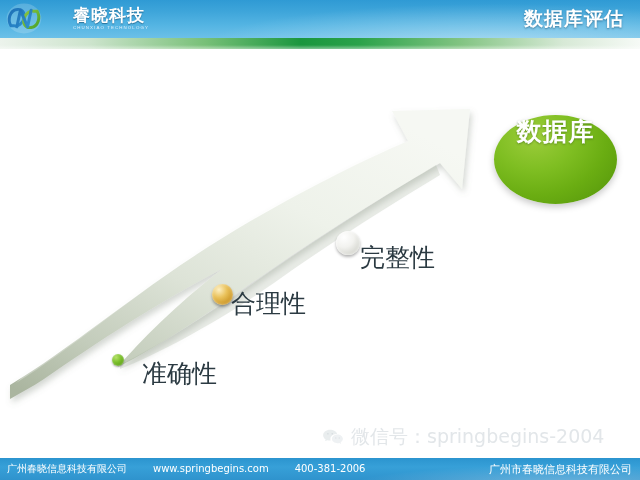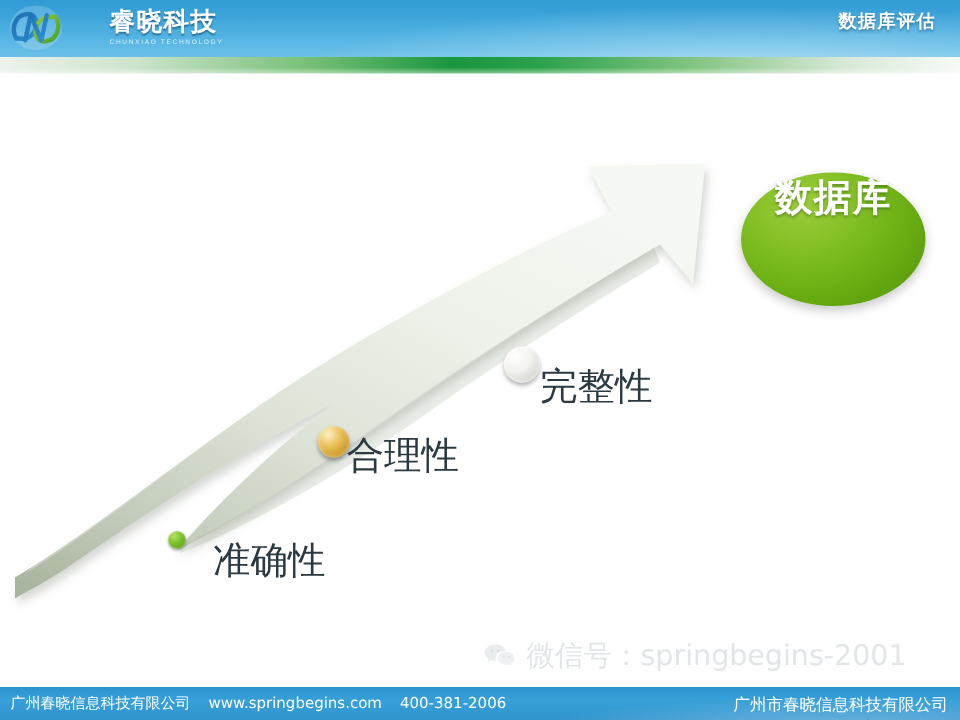--- a/index.html
+++ b/index.html
@@ -27,21 +27,21 @@
     font-size:17px;font-weight:bold;color:#ffffff;letter-spacing:1px;
     font-family:"DejaVu Sans","Liberation Sans",sans-serif;
     text-shadow:0 1px 1px rgba(10,60,95,.55);
   }
   .logo-en{
     font-size:4.4px;color:#dff0fb;letter-spacing:1.1px;margin-top:2px;
     font-family:"Liberation Sans",sans-serif;
   }
   .header-title{
     position:absolute;right:16px;top:6px;z-index:3;
-    font-size:12px;font-weight:bold;color:#ffffff;letter-spacing:1px;
+    font-size:19px;font-weight:bold;color:#ffffff;letter-spacing:1px;
     font-family:"DejaVu Sans","Liberation Sans",sans-serif;
     text-shadow:0 1px 2px rgba(8,55,90,.5);
     text-align:right;
   }
   .accent-strip{
     position:absolute;left:0;top:38px;width:640px;height:11px;
     background:linear-gradient(90deg,
       rgba(236,243,236,1) 0%,
       rgba(205,228,205,1) 14%,
       rgba(120,192,120,1) 32%,
@@ -111,21 +111,21 @@
   .footer{
     position:absolute;left:0;top:458px;width:640px;height:22px;
     background:linear-gradient(180deg,#2b94cf 0%,#37a0d8 40%,#2f93cd 100%);
     overflow:hidden;
   }
   .footer:after{
     content:"";position:absolute;left:0;top:0;width:640px;height:22px;
     background:radial-gradient(ellipse 300px 30px at 88% 130%,rgba(255,255,255,.35),rgba(255,255,255,0) 72%);
   }
   .footer-left{
-    position:absolute;left:7px;top:4px;z-index:2;display:flex;align-items:baseline;gap:12px;
+    position:absolute;left:7px;top:4px;z-index:2;display:flex;align-items:baseline;gap:26px;
     color:#ffffff;font-size:10px;white-space:nowrap;
     font-family:"DejaVu Sans","Liberation Sans",sans-serif;
   }
   .footer-right{
     position:absolute;right:8px;top:4px;z-index:2;
     color:#ffffff;font-size:11px;white-space:nowrap;
     font-family:"DejaVu Sans","Liberation Sans",sans-serif;
   }
 </style>
 </head>
@@ -225,21 +225,21 @@
     <svg class="wechat-icon" viewBox="0 0 26 20">
       <path d="M9.6 1.4C5 1.4 1.3 4.3 1.3 7.9c0 2 1.2 3.8 3 5L3.6 15l2.6-1.3c1 .3 2 .5 3.1.5.3 0 .6 0 .9-.05
                -.2-.55-.3-1.1-.3-1.7 0-3.3 3.2-6 7.2-6 .25 0 .5 0 .75.03C17.2 3.4 13.8 1.4 9.6 1.4z" fill="#e6eaec"></path>
       <circle cx="7" cy="6.3" r="0.95" fill="#cfd6da"></circle>
       <circle cx="12.1" cy="6.3" r="0.95" fill="#cfd6da"></circle>
       <path d="M24.7 12.2c0-2.9-2.9-5.2-6.5-5.2s-6.5 2.3-6.5 5.2 2.9 5.2 6.5 5.2c.8 0 1.6-.1 2.3-.35l2.2 1.1
                -.6-1.8c1.6-.95 2.6-2.45 2.6-4.15z" fill="#eceff1"></path>
       <circle cx="16.3" cy="11.2" r="0.8" fill="#d8dee1"></circle>
       <circle cx="20.4" cy="11.2" r="0.8" fill="#d8dee1"></circle>
     </svg>
-    <span>微信号：springbegins-2001</span>
+    <span>微信号：springbegins-2004</span>
   </div>
 
   <div class="footer">
     <div class="footer-left">
       <span>广州春晓信息科技有限公司</span>
       <span>www.springbegins.com</span>
       <span>400-381-2006</span>
     </div>
     <div class="footer-right">广州市春晓信息科技有限公司</div>
   </div>

